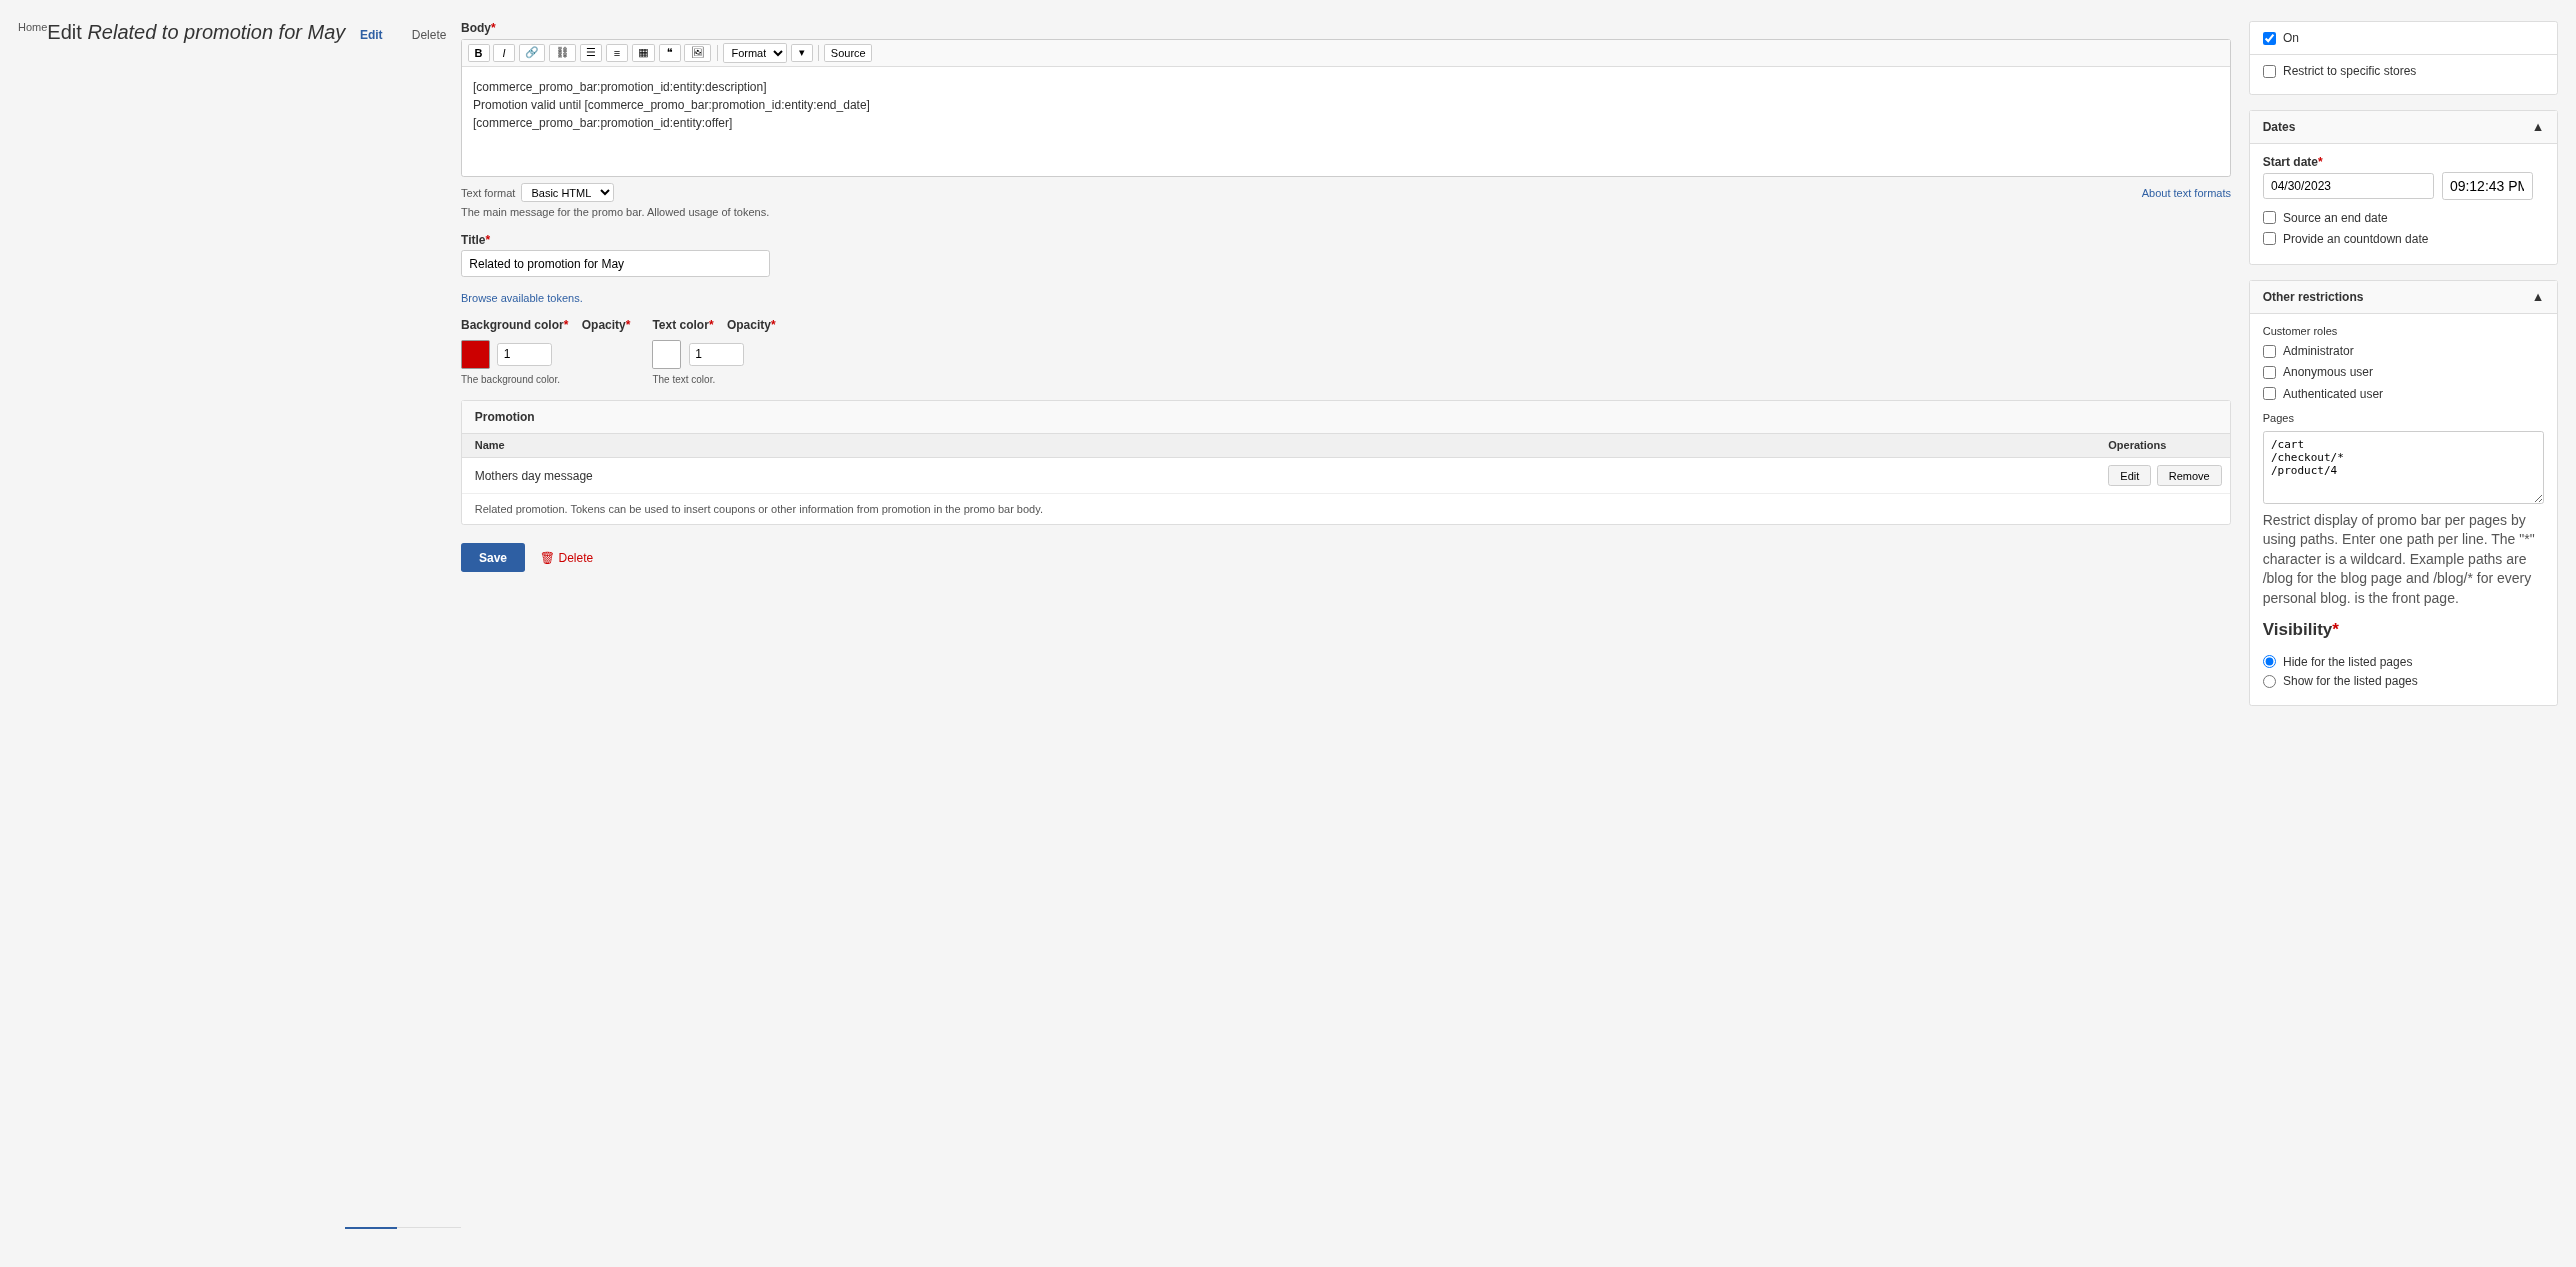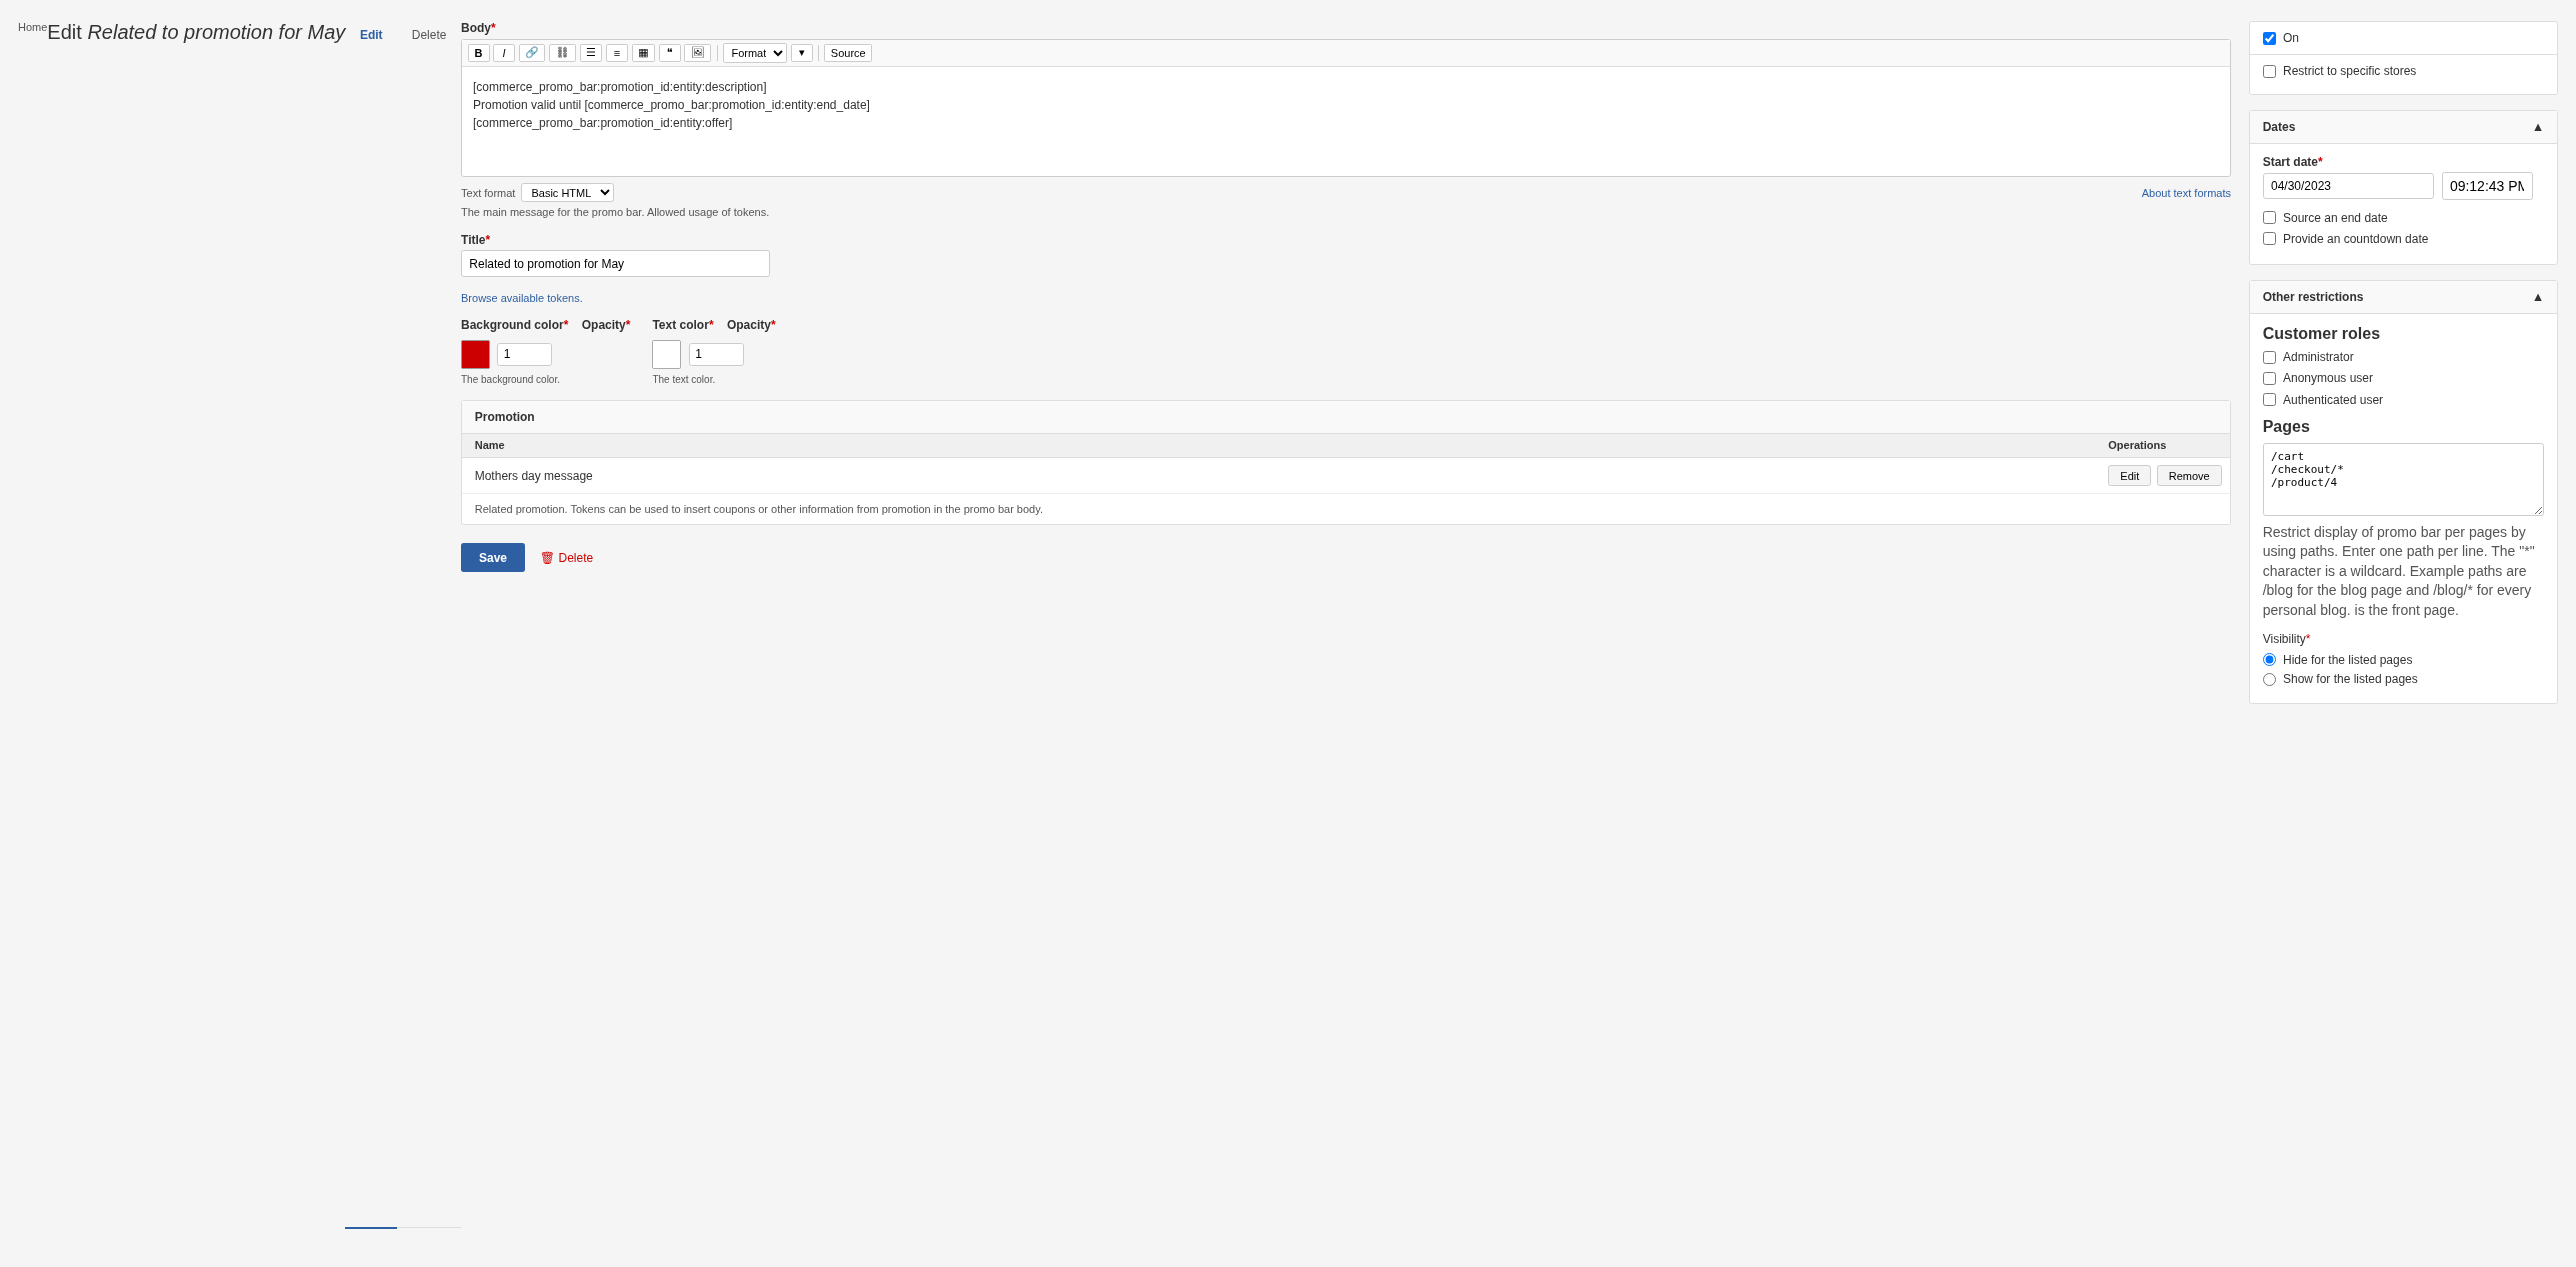--- a/index.html
+++ b/index.html
@@ -354,36 +354,36 @@
     .pages-helper {
       font-size: 14px;
       color: #555;
       margin-top: 3.6px;
       line-height: 1.4;
     }
     .visibility-section {
       margin-top: 11px;
     }
     .visibility-section label {
-      font-size: 12px;
-      font-weight: normal;
+      font-size: 17px;
+      font-weight: bold;
       display: block;
-      margin-bottom: 7px;
+      margin-bottom: 15px;
     }
     .radio-row {
       display: flex;
       align-items: center;
       gap: 7.3px;
       font-size: 12px;
       margin-bottom: 5.5px;
     }
     .radio-row input[type="radio"] { cursor: pointer; }
     .section-title-inline {
-      font-size: 16px;
-      font-weight: bold;
+      font-size: 11px;
+      font-weight: normal;
       margin-bottom: 7.3px;
     }
     .required-star { color: #c00; }
   </style>
 </head>
 <body>
 
 <div class="page-wrapper">
 
   <div class="breadcrumb">Home</div>

